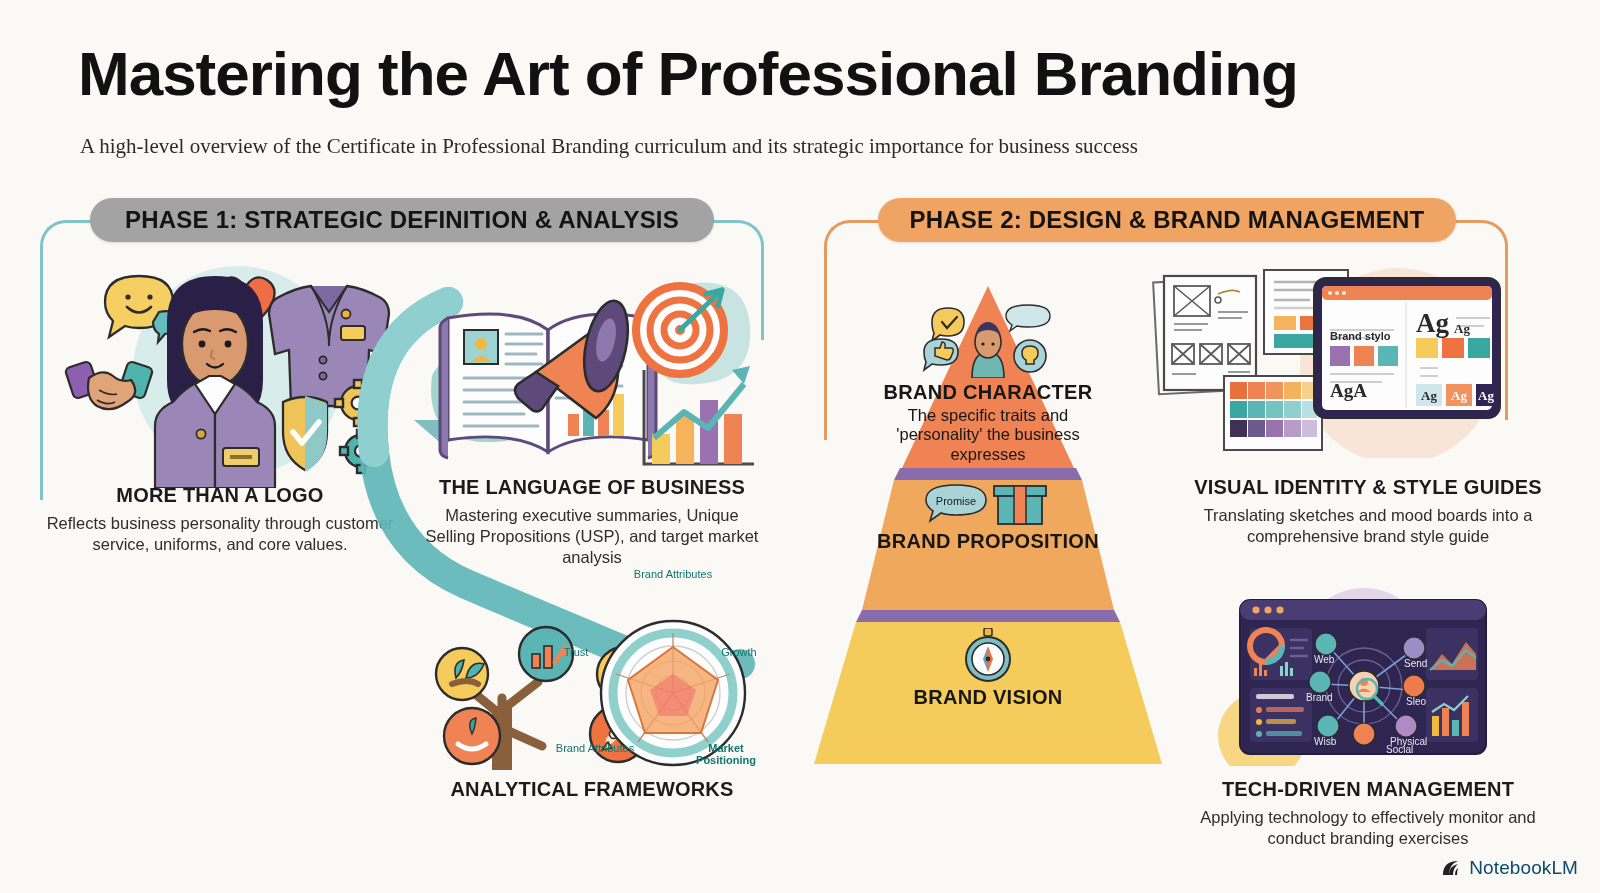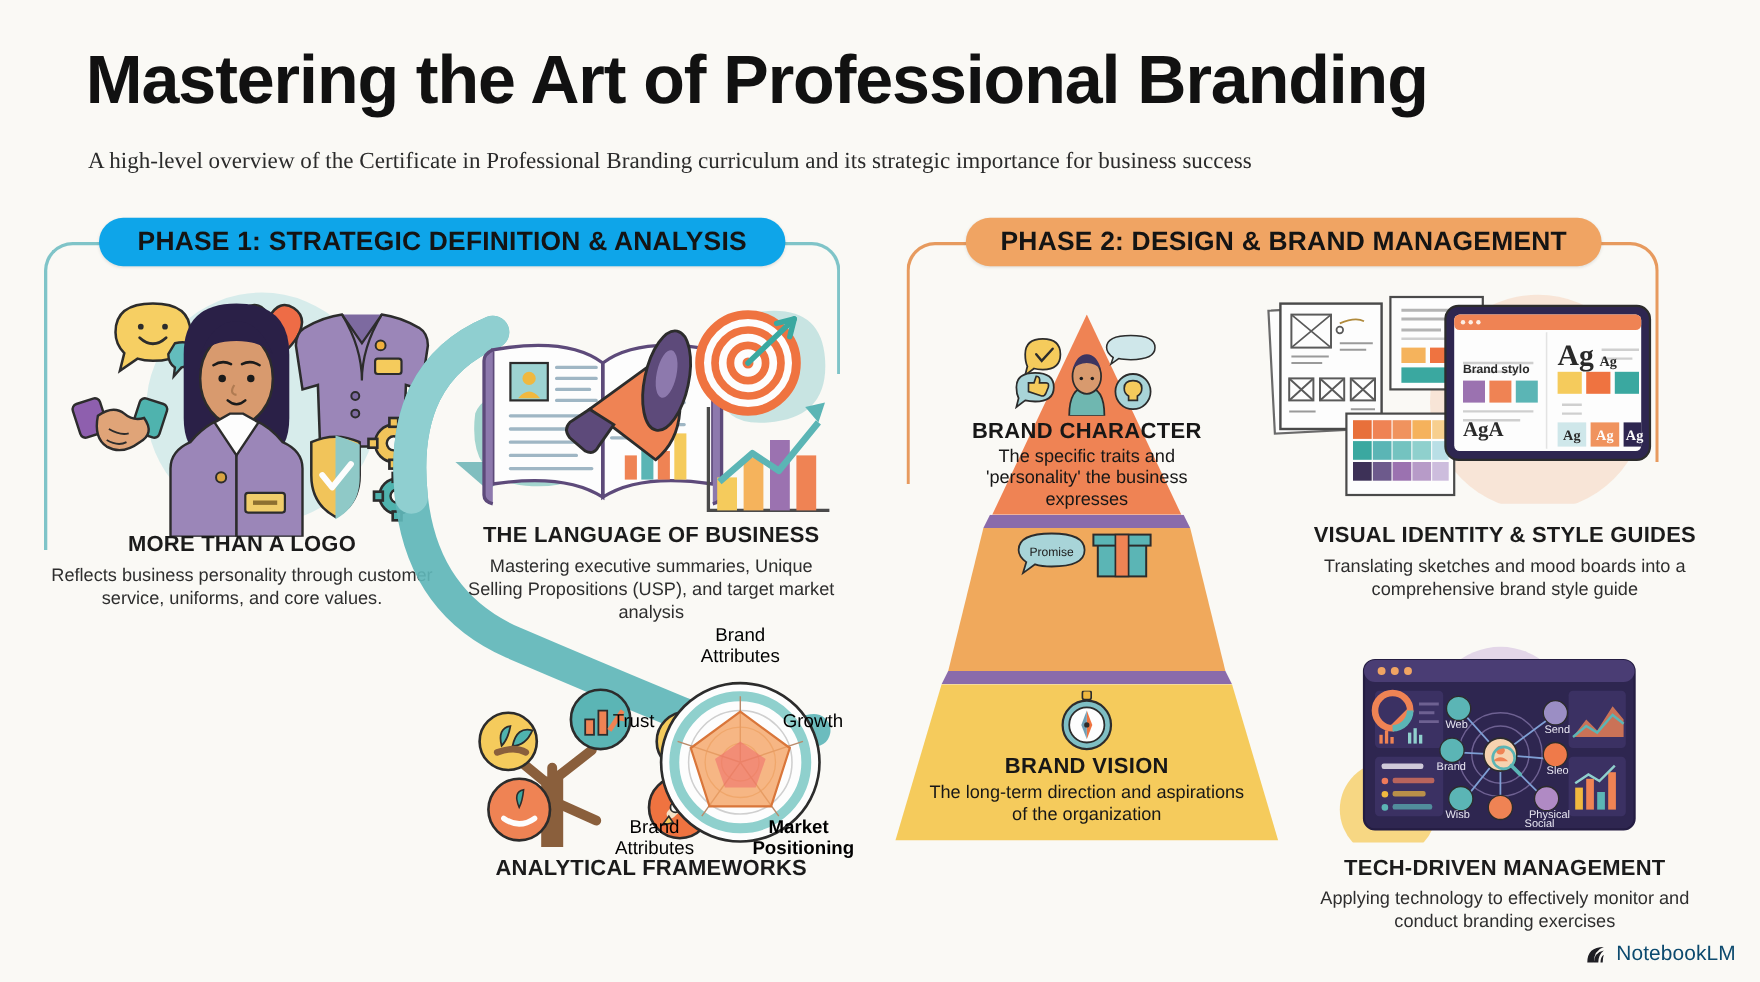--- a/index.html
+++ b/index.html
@@ -27,21 +27,21 @@
   .bracket { position: absolute; border-style: solid; border-color: #7fc4c8; }
   .bracket.orange { border-color: #e79a5e; }
 
   .phase-pill {
     position: absolute; height: 44px; border-radius: 22px;
     display: flex; align-items: center; justify-content: center;
     font-weight: 700; font-size: 24px; letter-spacing: .2px;
     color: #141414; box-shadow: 0 1px 3px rgba(0,0,0,.12);
     white-space: nowrap;
   }
-  .phase1 { background: #0ea5e9; left: 90px; top: 198px; width: 624px; }
+  .phase1 { background: #a3a3a3; left: 90px; top: 198px; width: 624px; }
   .phase2 { background: #f0a463; left: 878px; top: 198px; width: 578px; }
 
   
   .blk { position: absolute; text-align: center; }
   .blk .h {
     font-size: 20px; font-weight: 700; color: #1b1b1b;
     letter-spacing: .2px; margin-bottom: 6px;
   }
   .blk .p { font-size: 16.5px; line-height: 1.28; color: #2e2e2e; }
 
@@ -55,21 +55,21 @@
   
   #pyramid { position: absolute; left: 762px; top: 286px; width: 452px; height: 478px; }
   .tier { position: absolute; left: 0; width: 452px; }
   .tier svg { display: block; width: 452px; }
   .tierText { position: absolute; width: 100%; text-align: center; color: #171717; }
   .tierText .t { font-weight: 700; letter-spacing: .3px; }
   .tierText .d { font-weight: 400; }
 
   
   .radarLabel {
-    position: absolute; font-size: 17px; color: #000000;
+    position: absolute; font-size: 11px; color: #0f766e;
     text-align: center; line-height: 1.12; font-weight: 400;
   }
 
   
   .tabletLabel { position:absolute; font-size:9px; color:#2a2a2a; }
   .nodeLabel { position:absolute; font-size:10px; color:#e8e6f2; }
 
   
   #watermark {
     position: absolute; right: 22px; bottom: 14px;
@@ -376,20 +376,21 @@
           <text x="34" y="25" font-family="Liberation Sans, sans-serif" font-size="11" fill="#1b1b1b" text-anchor="middle">Promise</text>
         </g>
         <g>
           <rect x="76" y="14" width="44" height="30" fill="#5bb5b5" stroke="#2c2c2c" stroke-width="1.8"></rect>
           <rect x="72" y="6" width="52" height="10" fill="#5bb5b5" stroke="#2c2c2c" stroke-width="1.8"></rect>
           <rect x="92" y="6" width="12" height="38" fill="#ef8354" stroke="#2c2c2c" stroke-width="1.5"></rect>
         </g>
       </svg>
     </div>
     <div class="tierText" style="top:244px;">
+      <div class="t" style="font-size:20px;">BRAND PROPOSITION</div>
     </div>
 
     <div class="tier" style="top:324px; height:12px;">
       <svg viewBox="0 0 452 12" height="12">
           <polygon points="100,0 352,0 358,12 94,12" fill="#8a6bab"></polygon>
         </svg>
     </div>
 
     <div class="tier" style="top:336px; height:142px;">
       <svg viewBox="0 0 452 142" height="142">
@@ -401,21 +402,20 @@
         <rect x="22" y="0" width="8" height="8" rx="2" fill="#f0b83f" stroke="#2c2c2c" stroke-width="1.5"></rect>
         <circle cx="26" cy="31" r="22" fill="#7fbfc4" stroke="#2c2c2c" stroke-width="2"></circle>
         <circle cx="26" cy="31" r="16" fill="#fdfdfd" stroke="#2c2c2c" stroke-width="1.6"></circle>
         <path d="M26 18 l5 13 l-5 13 z" fill="#ef7340"></path>
         <path d="M26 18 l-5 13 l5 13 z" fill="#6f9fb5"></path>
         <circle cx="26" cy="31" r="2.4" fill="#2c2c2c"></circle>
       </svg>
     </div>
     <div class="tierText" style="top:400px;">
       <div class="t" style="font-size:20px;">BRAND VISION</div>
-      <div class="d" style="font-size:16.5px; line-height:1.2; padding:2px 78px 0;">The long-term direction and aspirations of the organization</div>
     </div>
   </div>
 
   <div class="art" style="left:1148px; top:258px; width:356px; height:200px;">
     <svg width="356" height="200" viewBox="0 0 356 200">
       <circle cx="250" cy="108" r="98" fill="#f6d5bd" opacity=".55"></circle>
 
       <g>
         <rect x="8" y="22" width="90" height="112" fill="#fdfdfd" stroke="#6a6a6a" stroke-width="2" transform="rotate(-3 53 78)"></rect>
         <rect x="16" y="18" width="92" height="114" fill="#fdfdfd" stroke="#4a4a4a" stroke-width="2.2"></rect>

